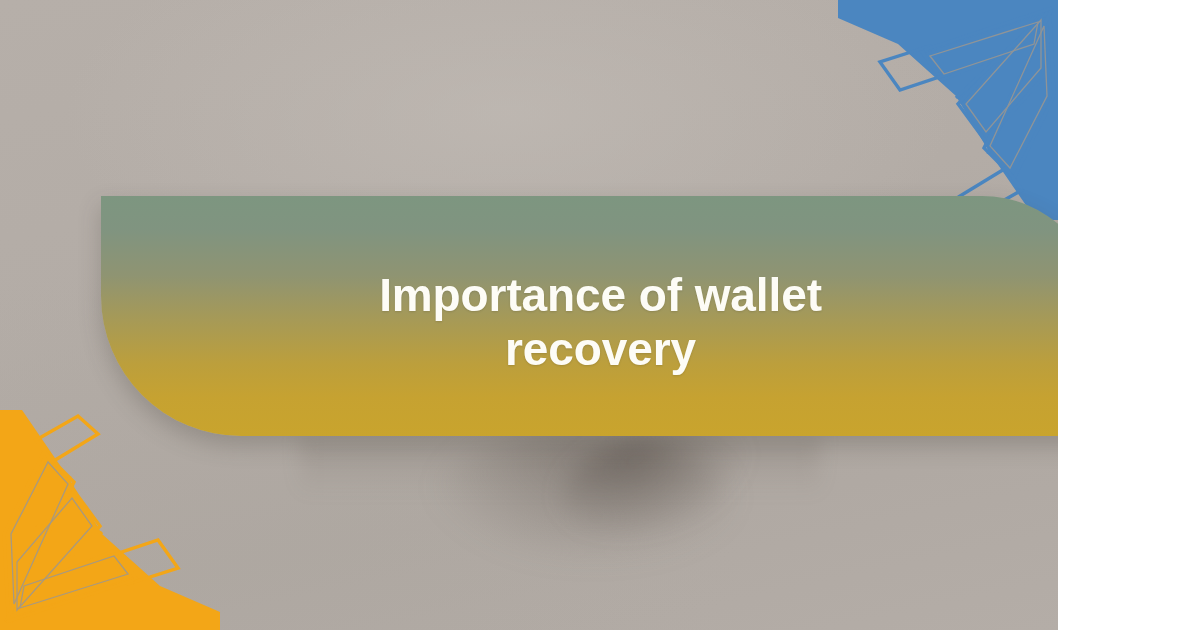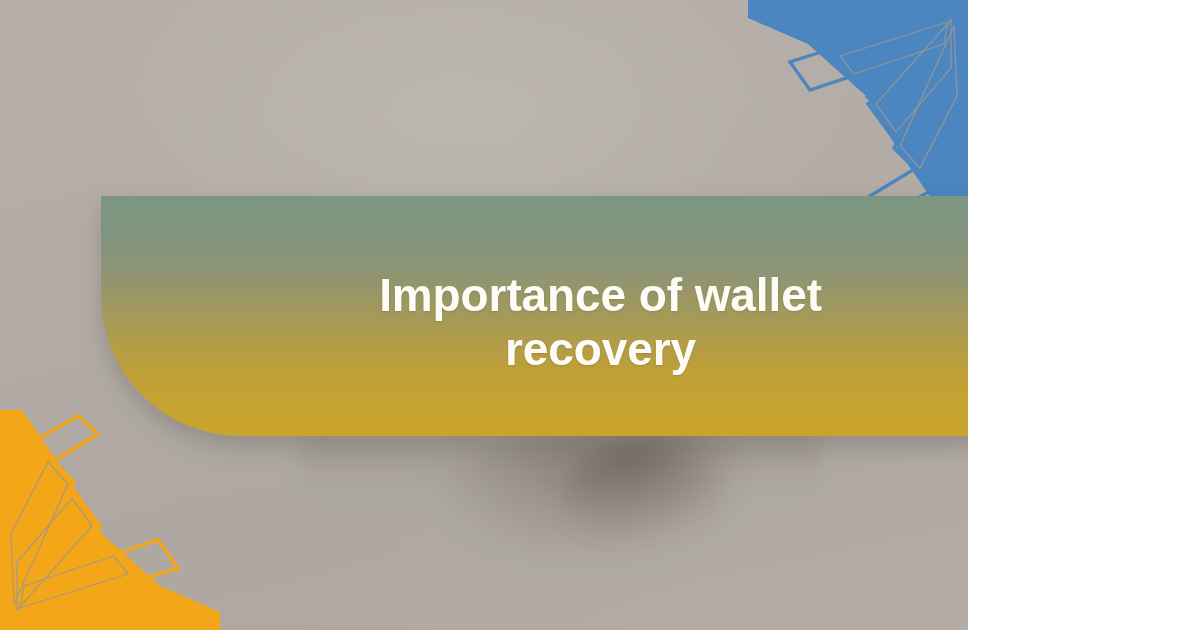--- a/index.html
+++ b/index.html
@@ -3,21 +3,21 @@
 <meta charset="utf-8">
 <style>
   html, body {
     margin: 0;
     padding: 0;
     background: #ffffff;
   }
 
   #canvas {
     position: relative;
-    width: 968px;
+    width: 1058px;
     height: 630px;
     overflow: hidden;
     font-family: "Liberation Sans", sans-serif;
     background: #b2aba5;
   }
 
   
   .bg-base {
     position: absolute;
     inset: 0;

